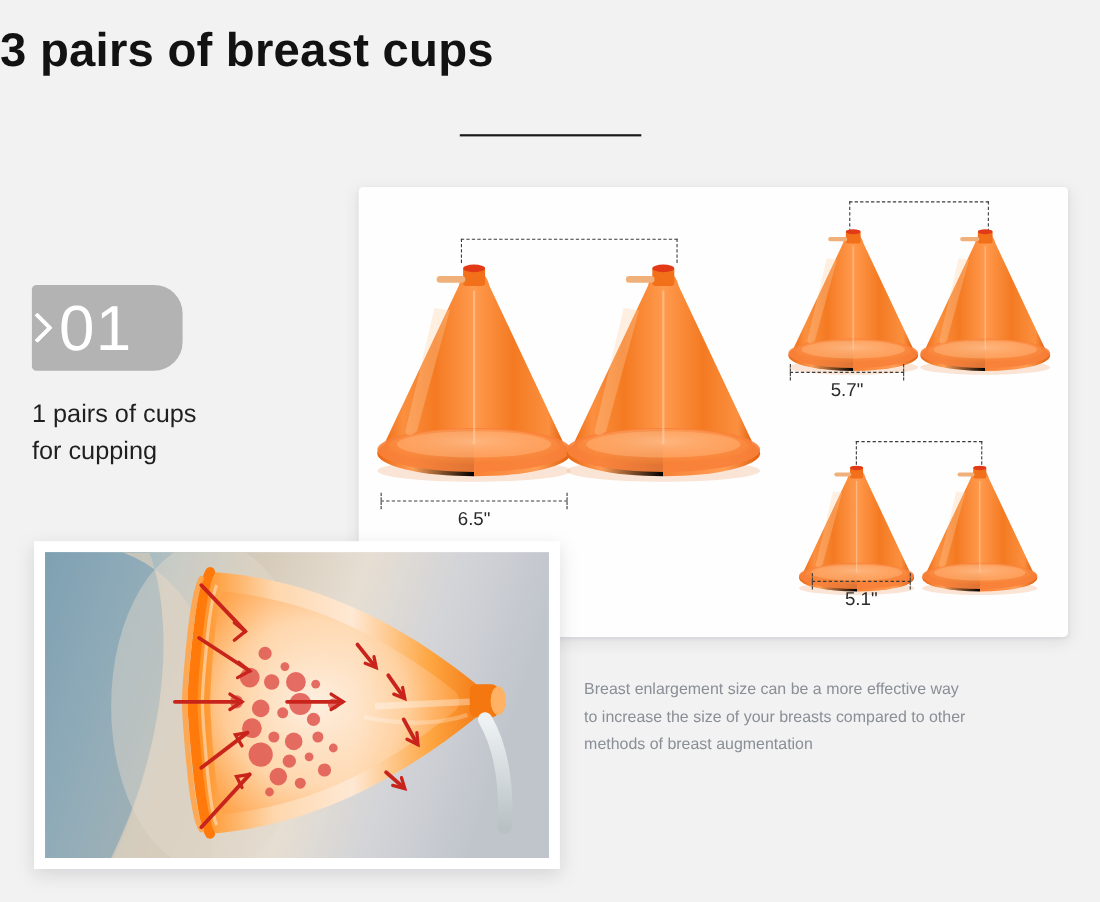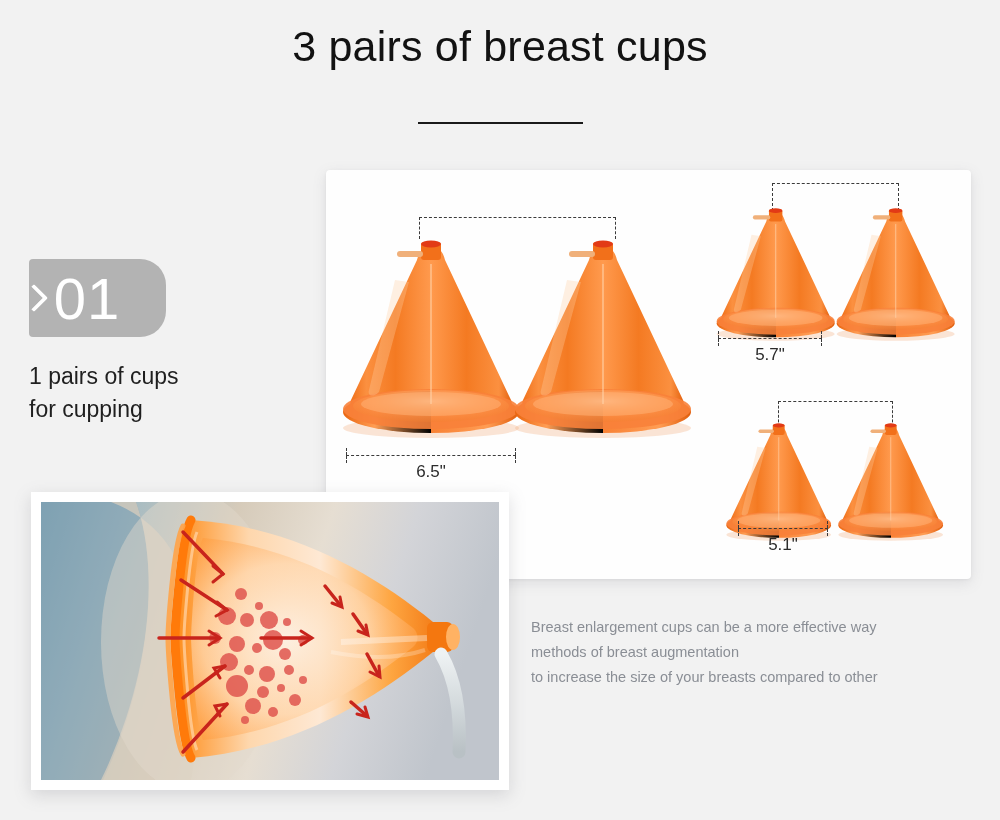--- a/index.html
+++ b/index.html
@@ -16,23 +16,22 @@
     position: relative;
     -webkit-font-smoothing: antialiased;
   }
 
   
   .page-title {
     position: absolute;
     left: 0;
     top: 22px;
     width: 1000px;
-    text-align: center;
     font-size: 43px;
-    font-weight: 400;
+    font-weight: 700;
     color: #121212;
     letter-spacing: 0.2px;
     line-height: 1.15;
   }
   .title-rule {
     position: absolute;
     left: 418px;
     top: 122px;
     width: 165px;
     height: 2px;
@@ -481,16 +480,16 @@
         <path d="M326 152 L 338 174"></path>
         <path d="M329 170 L 339 175 L 338 164" stroke-width="3"></path>
         <path d="M310 200 L 326 214"></path>
         <path d="M316 212 L 327 215 L 324 205" stroke-width="3"></path>
       </g>
     </svg>
   </div>
 </div>
 
 <div class="body-copy">
-  <p>Breast enlargement cups can be a more effective way</p>
+  <p>Breast enlargement size can be a more effective way</p>
+  <p>to increase the size of your breasts compared to other</p>
   <p>methods of breast augmentation</p>
-  <p>to increase the size of your breasts compared to other</p>
 </div>
 
 </body></html>

